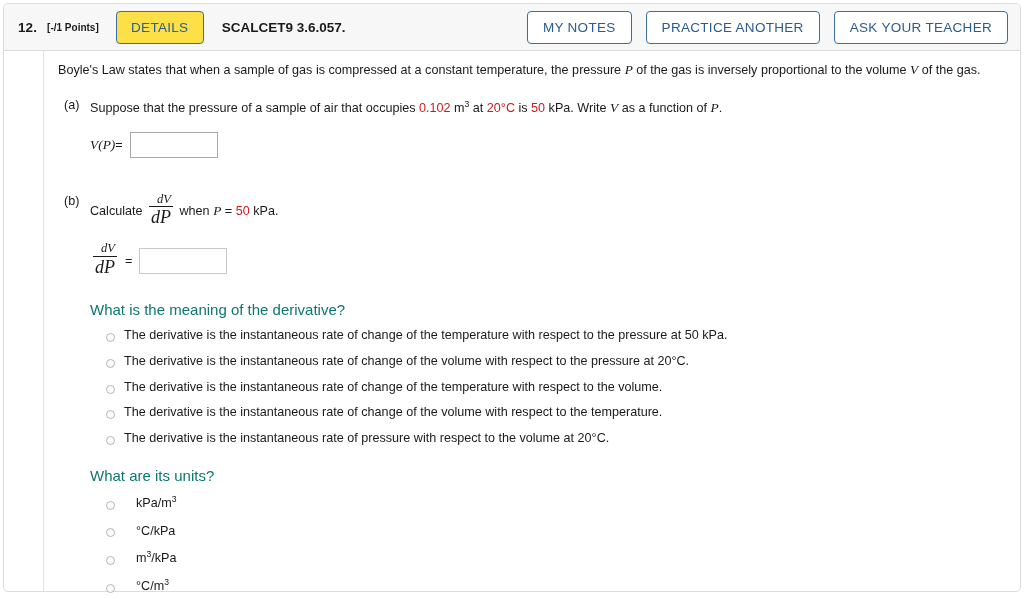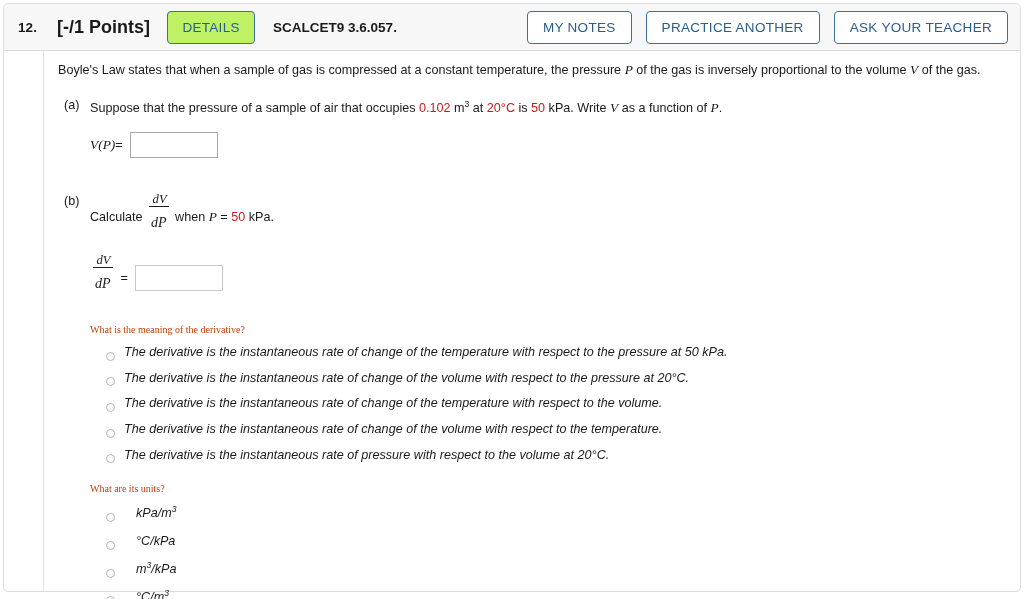--- a/index.html
+++ b/index.html
@@ -41,33 +41,33 @@
     padding: 0 12px 0 14px;
   }
   .qnum {
     font-size: 13.5px;
     font-weight: bold;
     color: #1a1a1a;
     letter-spacing: .1px;
     white-space: nowrap;
   }
   .qpoints {
-    font-size: 18px;
+    font-size: 10px;
     font-weight: bold;
     color: #1a1a1a;
-    margin-left: 20px;
+    margin-left: 10px;
     white-space: nowrap;
   }
   .details-btn {
     margin-left: 17px;
     min-width: 88px;
     height: 33px;
     border: 1.5px solid #3b6fa0;
     border-radius: 4px;
-    background: #bef264;
+    background: #fde047;
     color: #2a5c8f;
     font-size: 13.5px;
     font-family: "Liberation Sans", sans-serif;
     letter-spacing: .3px;
     display: flex;
     align-items: center;
     justify-content: center;
     cursor: pointer;
     padding: 0 12px;
   }
@@ -193,40 +193,38 @@
   .frac .num {
     font-style: italic;
     font-family: "Liberation Serif", serif;
     font-size: 12.6px;
     line-height: 1.08;
     padding: 0 2px;
   }
   .frac .den {
     font-style: italic;
     font-family: "Liberation Serif", serif;
-    font-size: 14px;
+    font-size: 18px;
     line-height: 1.18;
-    padding: 8px 2px;
+    padding: 0 2px;
     border-top: 1px solid #1a1a1a;
   }
 
   
   .prompt {
-    font-size: 10px;
-    color: #c2410c;
+    font-size: 15px;
+    color: #0f766e;
     margin-top: 22px;
     padding-left: 32px;
-    font-family: Liberation Serif, serif;
   }
   .opt {
     display: flex;
-    align-items: flex-end;
+    align-items: center;
     margin-top: 10px;
     padding-left: 48px;
-    font-style: italic;
   }
   .radio {
     width: 9px;
     height: 9px;
     border: 1px solid #b5b5b5;
     border-radius: 50%;
     background: #fdfdfd;
     flex: 0 0 9px;
     margin-top: 3px;
     margin-right: 9px;

